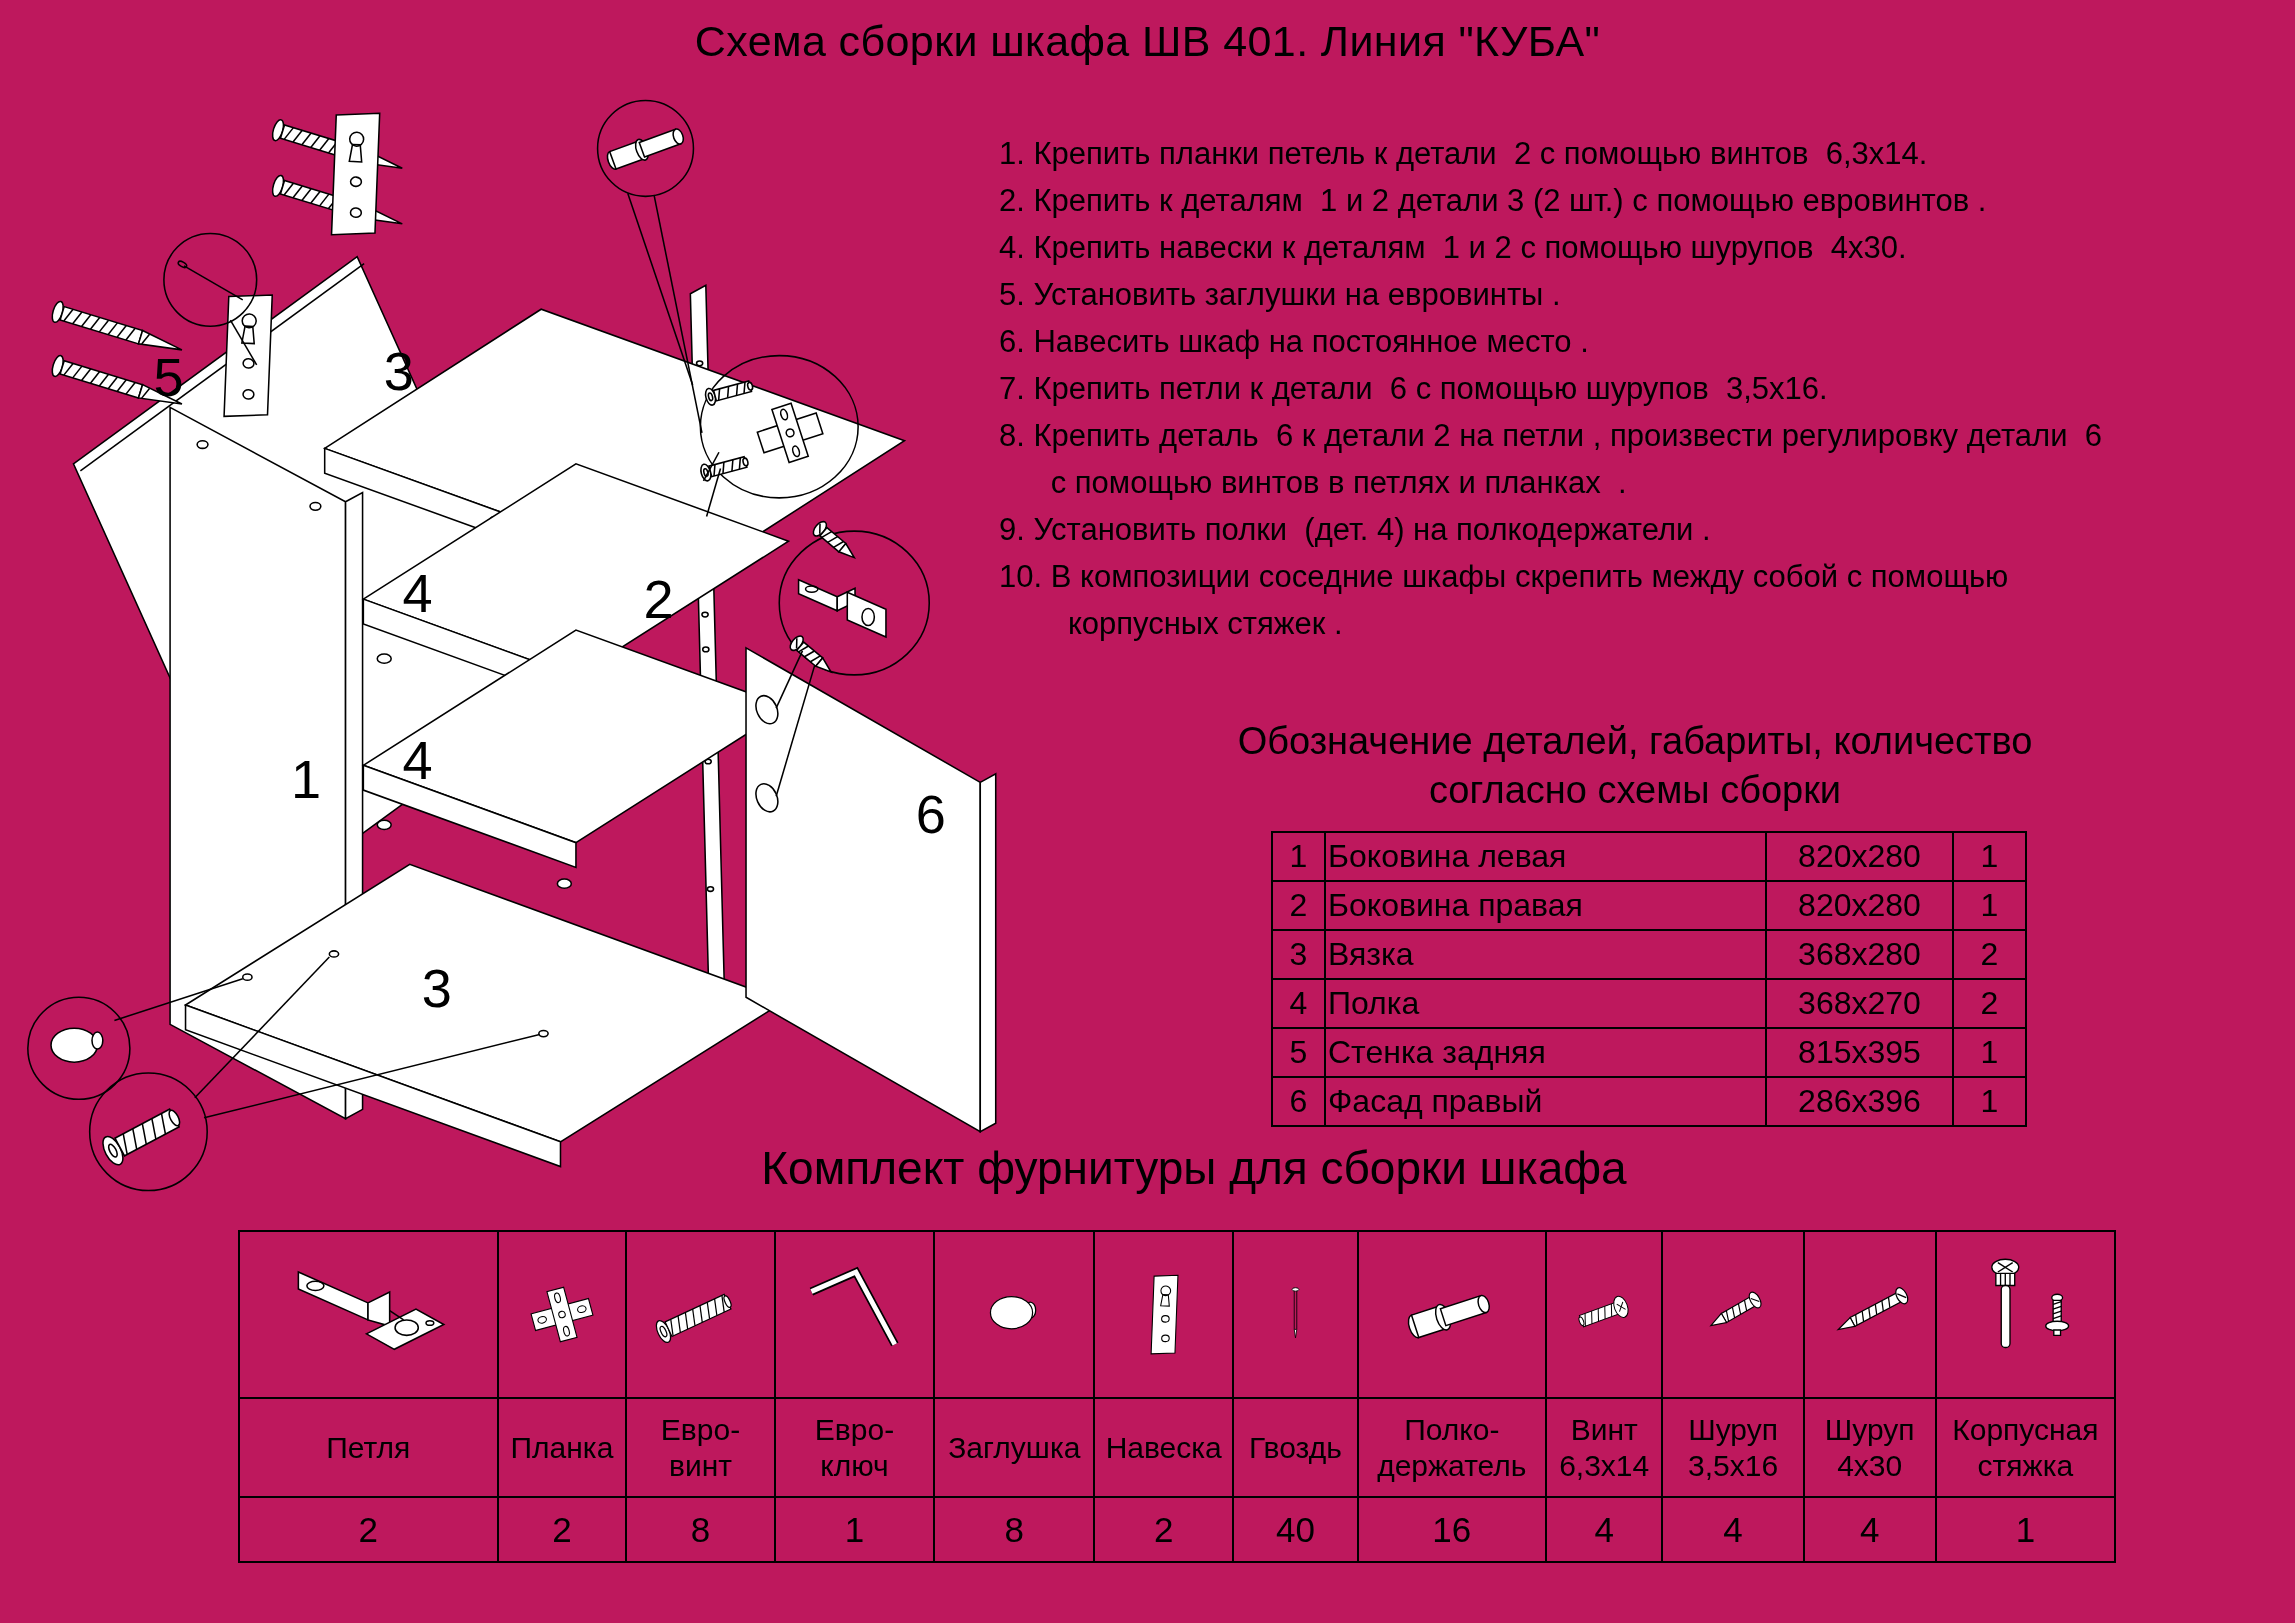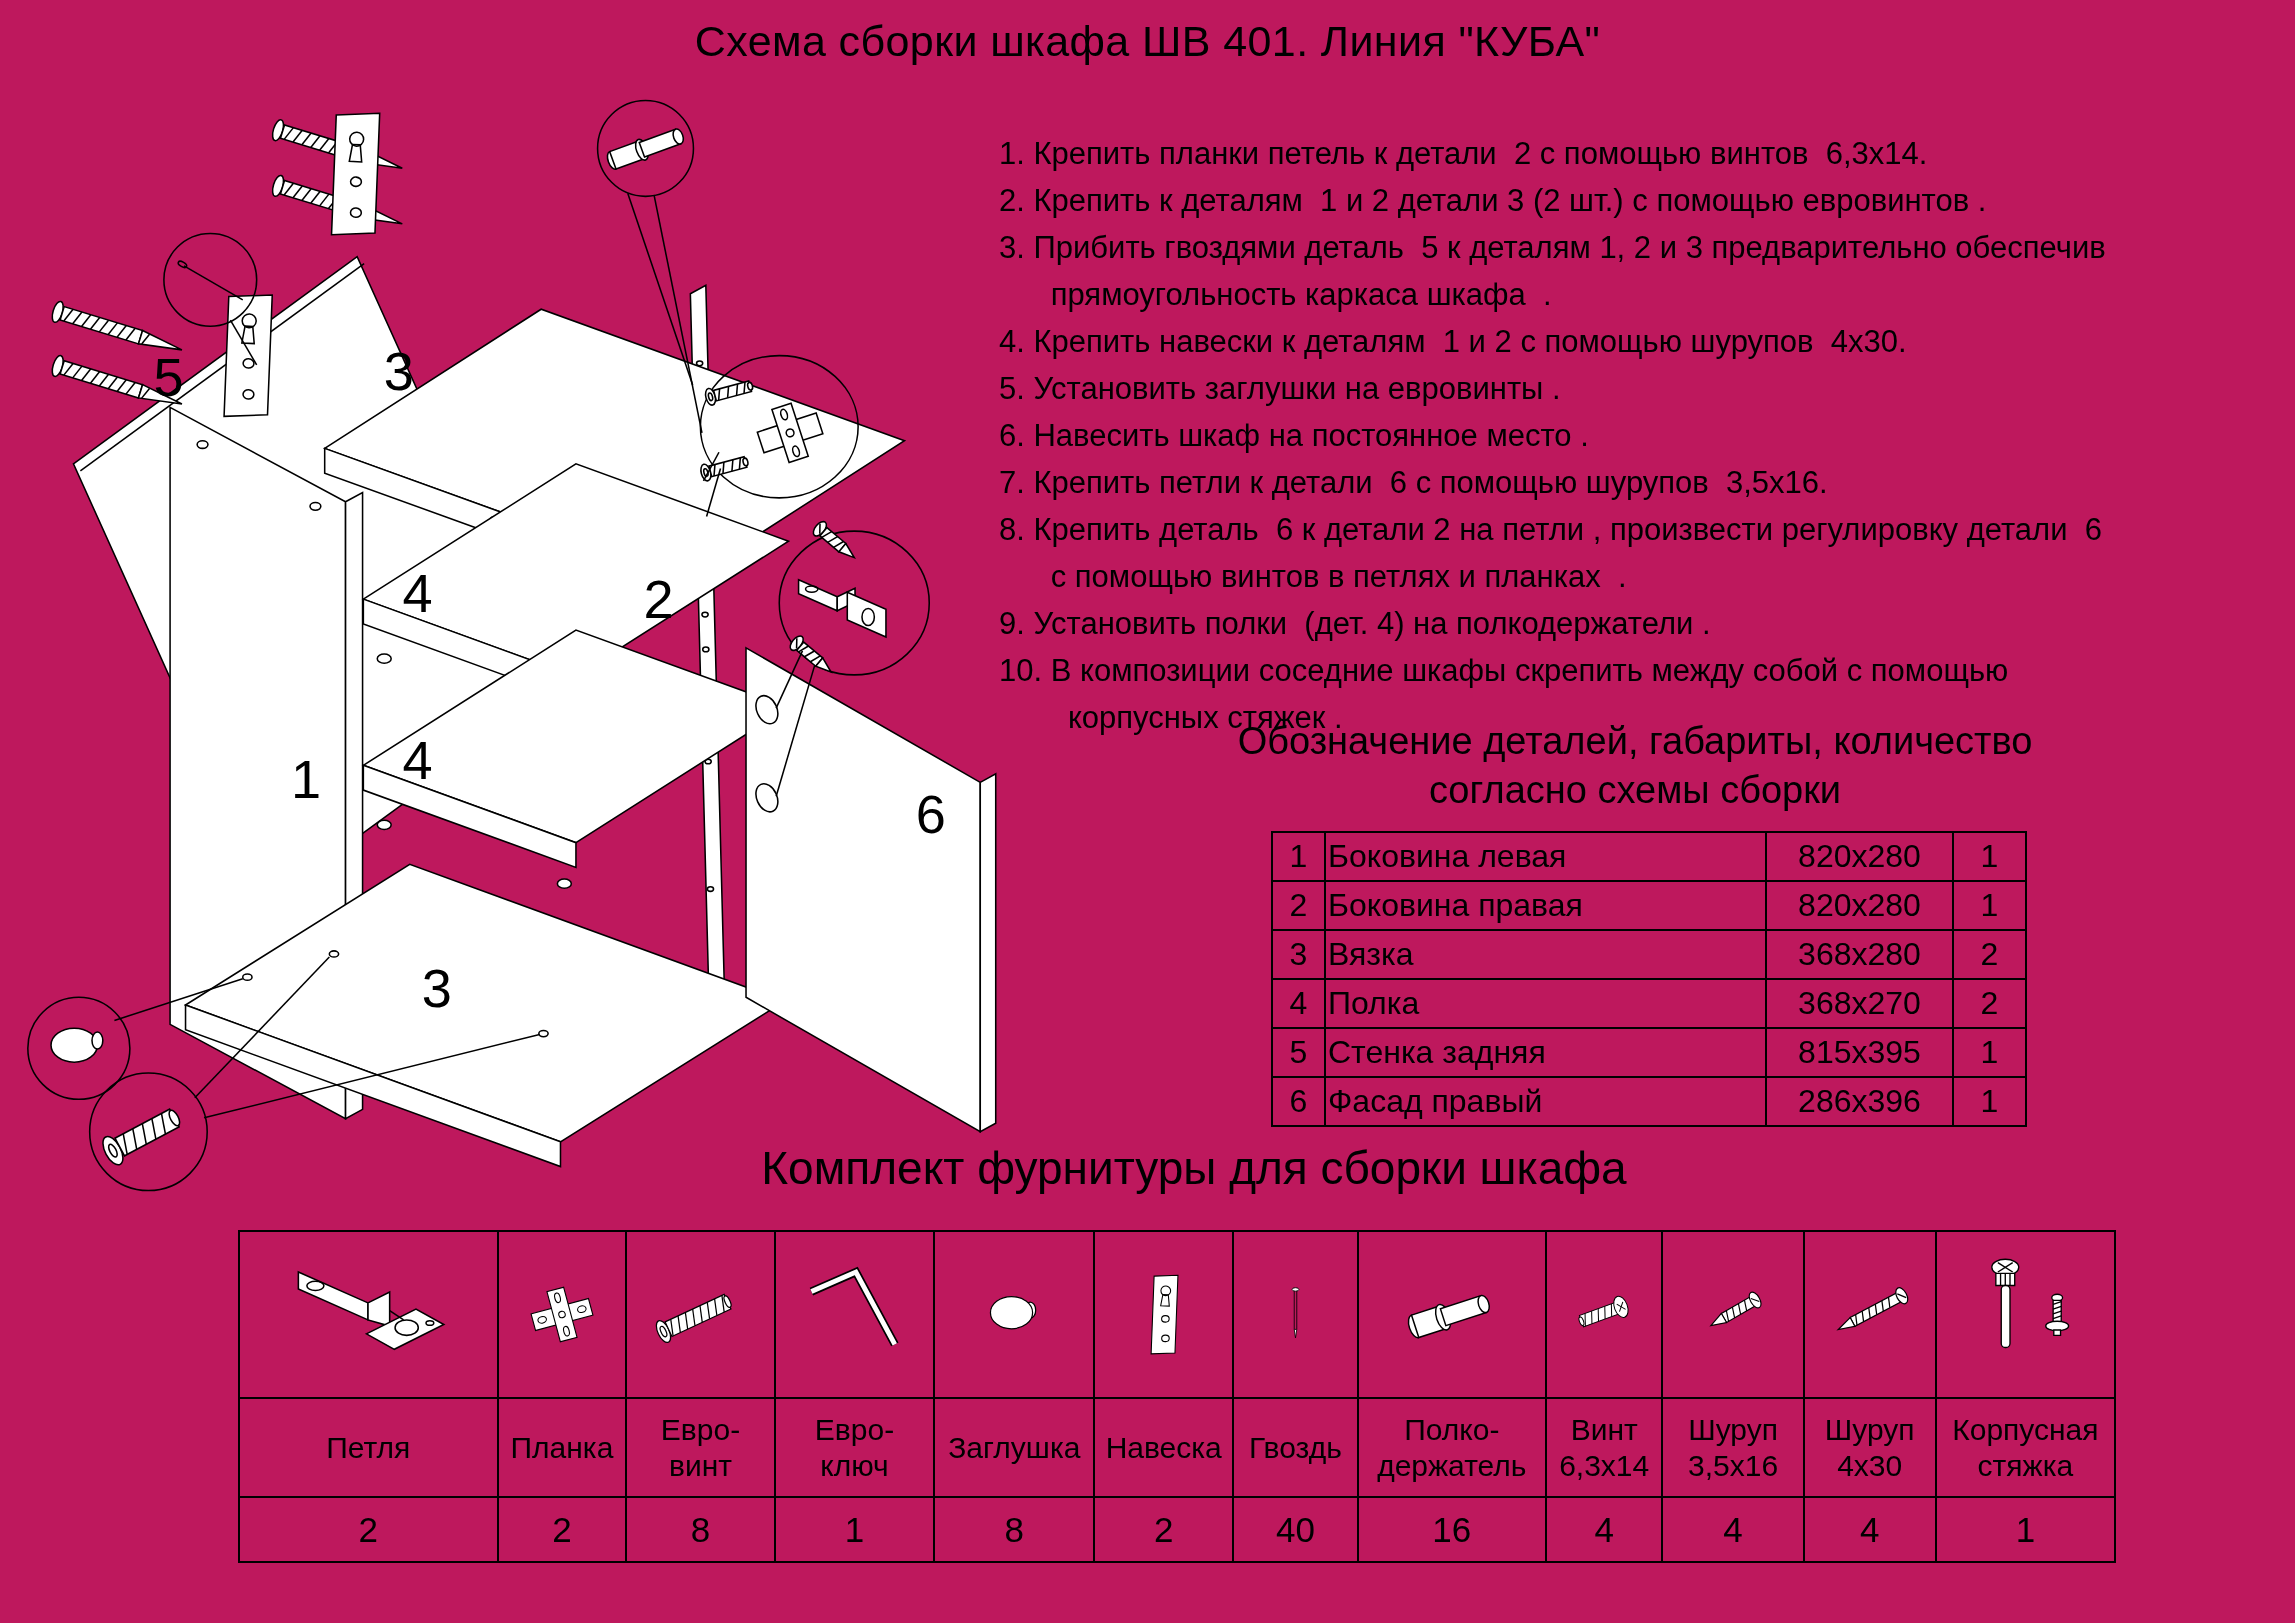--- a/index.html
+++ b/index.html
@@ -256,22 +256,20 @@
       <text x="540" y="1008" text-anchor="middle" class="lbl">4</text>
       <text x="852" y="800" text-anchor="middle" class="lbl">2</text>
       <text x="565" y="1302" text-anchor="middle" class="lbl">3</text>
       <text x="1204" y="1078" text-anchor="middle" class="lbl">6</text>
     </svg>
   </div>
 
   <div class="instructions">
     <div class="instr">1. Крепить планки петель к детали  2 с помощью винтов  6,3х14.</div>
     <div class="instr">2. Крепить к деталям  1 и 2 детали 3 (2 шт.) с помощью евровинтов .</div>
-    <div class="instr">3. Прибить гвоздями деталь  5 к деталям 1, 2 и 3 предварительно обеспечив
-      прямоугольность каркаса шкафа  .</div>
     <div class="instr">4. Крепить навески к деталям  1 и 2 с помощью шурупов  4х30.</div>
     <div class="instr">5. Установить заглушки на евровинты .</div>
     <div class="instr">6. Навесить шкаф на постоянное место .</div>
     <div class="instr">7. Крепить петли к детали  6 с помощью шурупов  3,5х16.</div>
     <div class="instr">8. Крепить деталь  6 к детали 2 на петли , произвести регулировку детали  6
       с помощью винтов в петлях и планках  .</div>
     <div class="instr">9. Установить полки  (дет. 4) на полкодержатели .</div>
     <div class="instr">10. В композиции соседние шкафы скрепить между собой с помощью
         корпусных стяжек .</div>
   </div>

